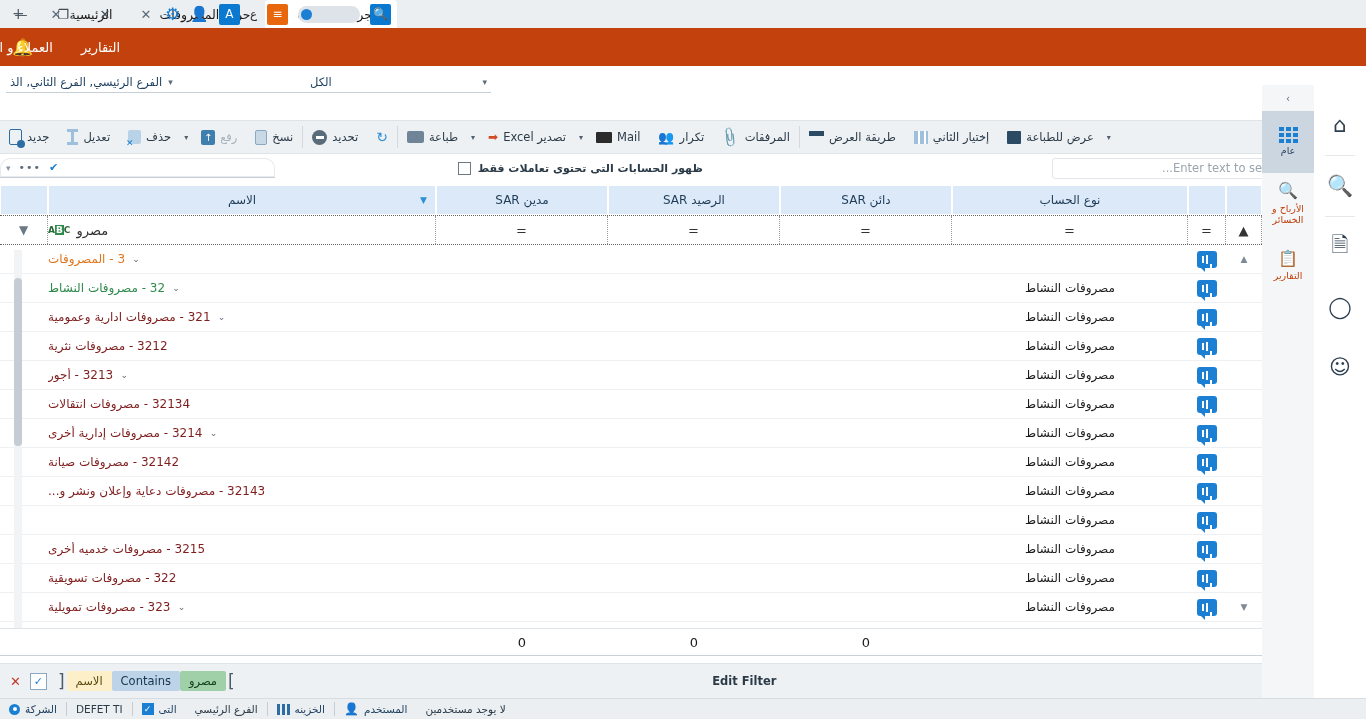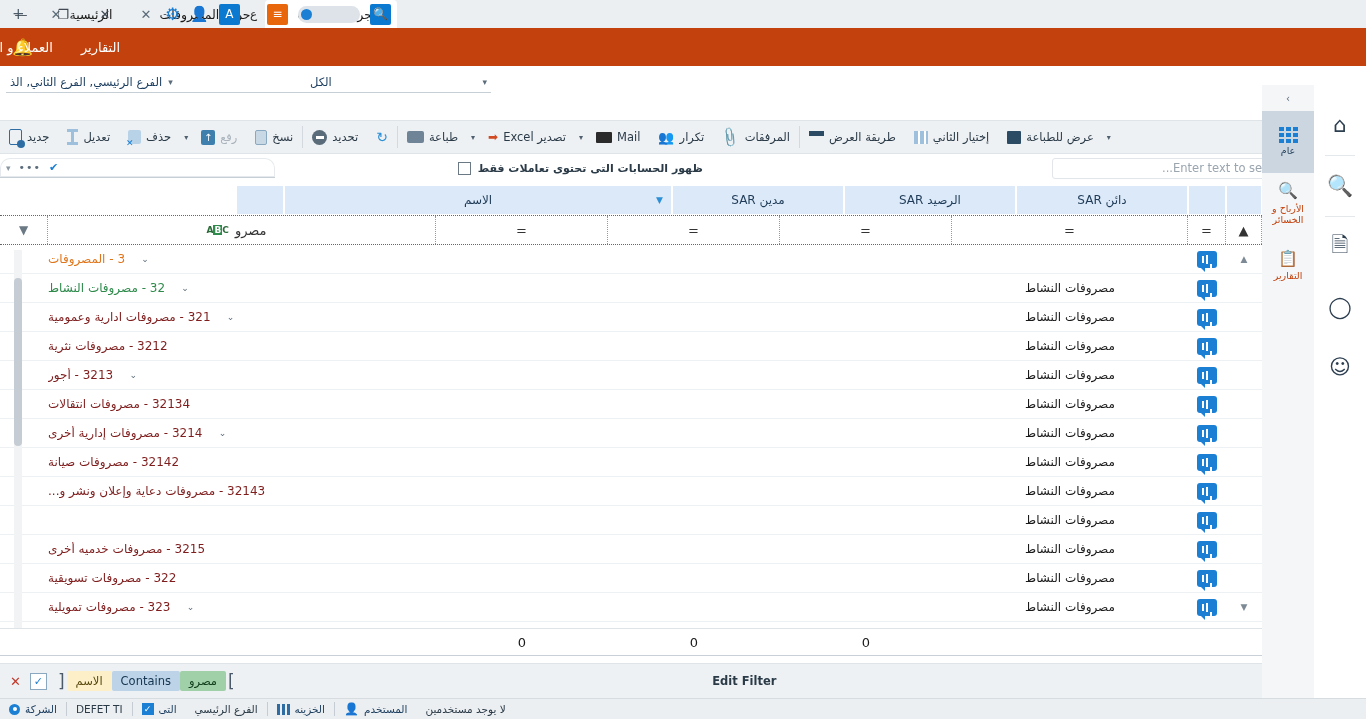--- a/index.html
+++ b/index.html
@@ -116,27 +116,27 @@
   
   .gridwrap { position:absolute; top:185px; left:0; width:1262px; height:447px; background:#fff;}
   .hdrrow { display:flex; flex-direction:row; height:30px; }
   .hcell {
     background:#dbe9f8; border:1px solid #fff; display:flex; align-items:center; justify-content:center;
     font-size:12px; color:#1f3b57; position:relative;
   }
   .hcell .fun { position:absolute; right:8px; color:#2d8fd5; font-size:9px;}
   .filtrow { display:flex; flex-direction:row; height:30px; border-bottom:1px dotted #666; border-top:1px dotted #666;}
   .fcell { border-right:1px dotted #999; display:flex; align-items:center; justify-content:center; font-size:13px; color:#333;}
-  .fcell.name { justify-content:center; flex-direction:row-reverse; padding-right:10px; gap:6px;}
+  .fcell.name { justify-content:flex-start; flex-direction:row-reverse; padding-right:10px; gap:6px;}
   .abc { font-size:9px; font-weight:bold; color:#2b6b3a;}
   .abc b { background:#2f8a4c; color:#fff; padding:0 1px;}
   .funnel-btn{ display:flex;align-items:center;justify-content:center;color:#6b7985;font-size:12px;}
   .row { display:flex; flex-direction:row; height:29px; border-bottom:1px solid #eef1f4; align-items:stretch;}
   .cell { display:flex; align-items:center; justify-content:center; font-size:12px;}
-  .cell.name { justify-content:flex-start; flex-direction:row-reverse; padding-right:8px; gap:14px;}
+  .cell.name { justify-content:flex-start; flex-direction:row-reverse; padding-right:8px; gap:5px;}
   .cell.type { justify-content:center; color:#1a1a1a; font-size:12px;}
   .bub {
     width:20px;height:17px;background:#1b7fd4;border-radius:3px;position:relative;
     display:flex;align-items:center;justify-content:center;
   }
   .bub:after{content:"";position:absolute;left:3px;bottom:-4px;border-left:5px solid transparent;border-right:0 solid transparent;border-top:5px solid #1b7fd4;}
   .bub i{display:block;width:2px;height:7px;background:#fff;margin:0 1px;}
   .bub i.s{height:4px;align-self:flex-end;}
   .bub i.m{height:9px;}
   .expander{ color:#5a6b7a; font-size:9px; width:12px; text-align:center;}
@@ -335,20 +335,21 @@
     <span class="mag">🔍</span>
     <span class="ph">Enter text to search...</span>
   </div>
 </div>
 
 <div class="gridwrap">
 
   <div class="hdrrow">
     <div class="hcell" style="width:36px"></div>
     <div class="hcell" style="width:38px"></div>
+    <div class="hcell" style="width:236px">نوع الحساب</div>
     <div class="hcell" style="width:172px">دائن SAR</div>
     <div class="hcell" style="width:172px">الرصيد SAR</div>
     <div class="hcell" style="width:172px">مدين SAR</div>
     <div class="hcell" style="width:388px">
       <span class="fun">▼</span>
       <span>الاسم</span>
     </div>
     <div class="hcell" style="width:48px"></div>
   </div>
 

